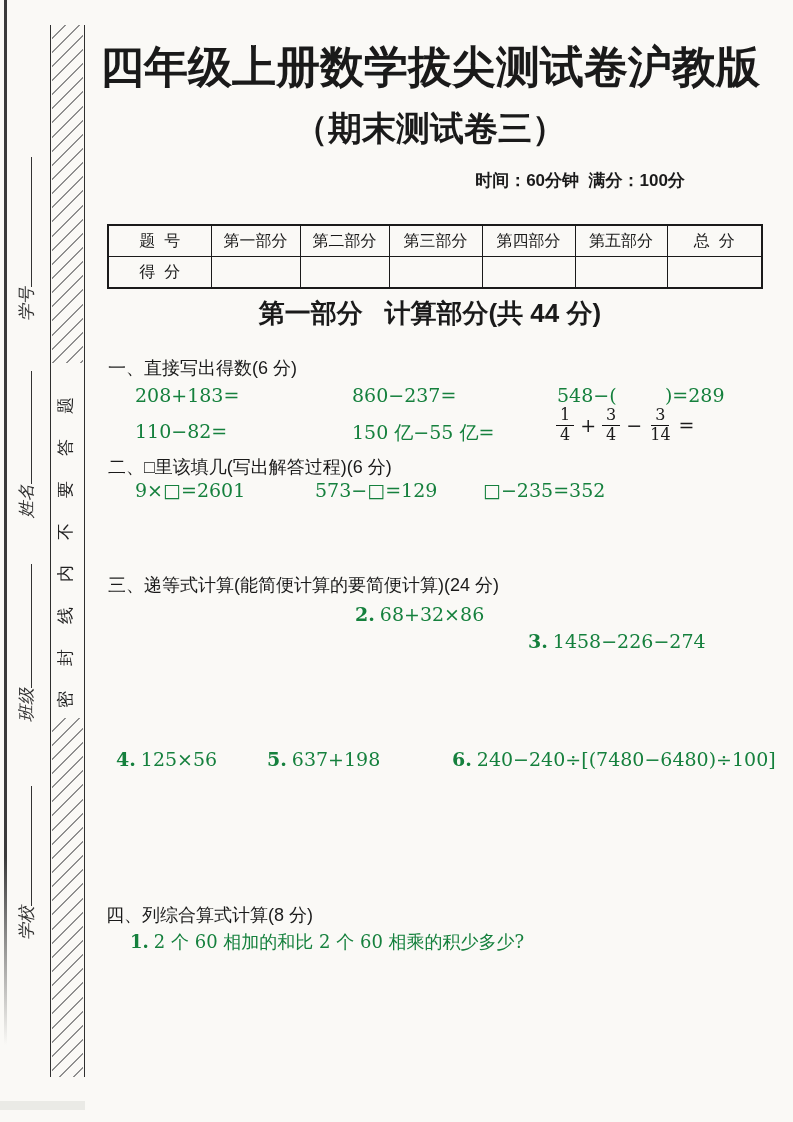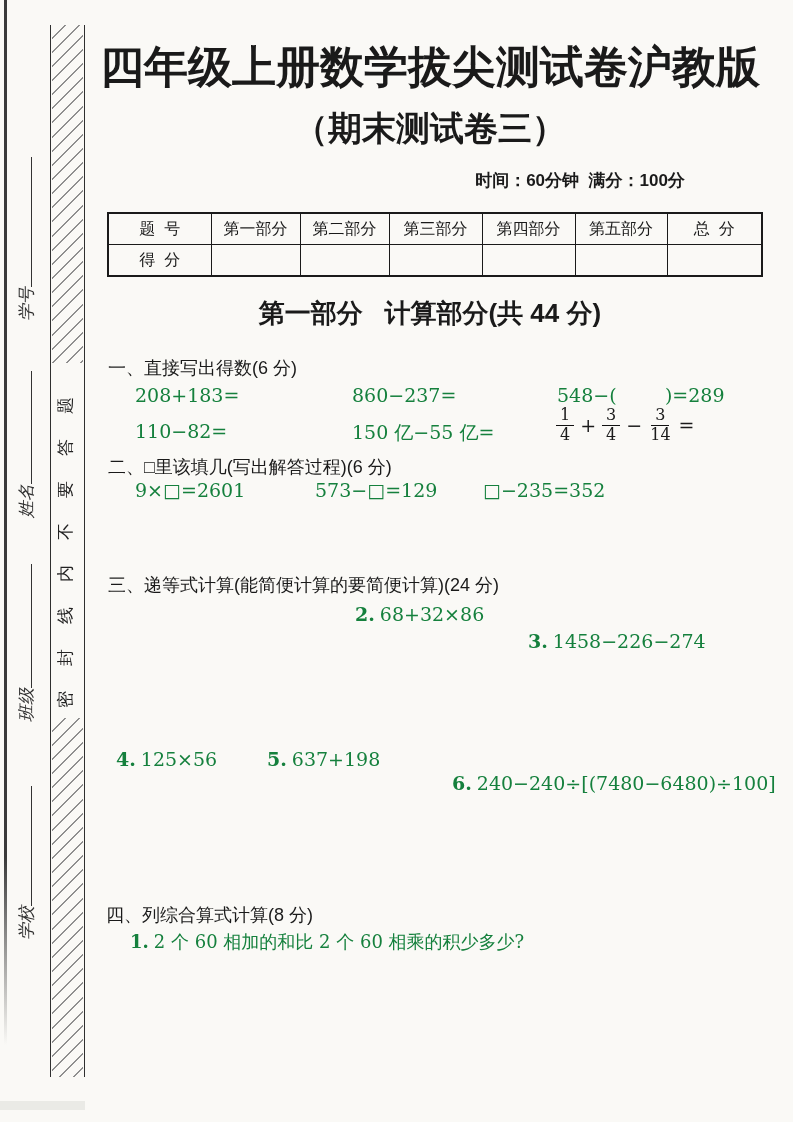--- a/index.html
+++ b/index.html
@@ -27,21 +27,21 @@
                    text-align:center;font-size:17px;letter-spacing:25px;color:#222;
                    font-family:"DejaVu Serif","Liberation Serif",serif;}
 
   
   .title{left:90px;top:38px;width:680px;text-align:center;font-size:44px;font-weight:bold;
          letter-spacing:0px;white-space:nowrap;}
   .subtitle{left:90px;top:106px;width:680px;text-align:center;font-size:34px;font-weight:bold;}
   .meta{left:400px;top:169px;width:360px;text-align:center;font-size:17px;font-weight:600;white-space:pre;}
 
   
-  .score-table{left:107px;top:212px;border-collapse:collapse;table-layout:fixed;}
+  .score-table{left:107px;top:224px;border-collapse:collapse;table-layout:fixed;}
   .score-table td{border:1.3px solid #1a1a1a;text-align:center;font-size:16px;
                   white-space:pre;padding:0;height:30px;}
   .score-table{border:2px solid #1a1a1a;}
 
   .sec-heading{left:90px;top:296px;width:680px;text-align:center;font-size:26px;font-weight:bold;white-space:pre;}
   .p-heading{font-size:18px;font-weight:normal;white-space:pre;}
 
   .expr{font-family:"DejaVu Serif","Liberation Serif",serif;font-size:19px;color:#15803d;white-space:pre;}
   .item-no{font-weight:bold;margin-right:5px;}
 
@@ -136,18 +136,18 @@
   <div class="abs p-heading" style="left:108px;top:455px">二、□里该填几(写出解答过程)(6 分)</div>
   <span class="abs expr" style="left:135px;top:479px">9×□=2601</span>
   <span class="abs expr" style="left:315px;top:479px">573−□=129</span>
   <span class="abs expr" style="left:483px;top:479px">□−235=352</span>
 
   <div class="abs p-heading" style="left:108px;top:573px">三、递等式计算(能简便计算的要简便计算)(24 分)</div>
   <span class="abs expr" style="left:355px;top:603px"><span class="item-no">2.</span><span>68+32×86</span></span>
   <span class="abs expr" style="left:528px;top:630px"><span class="item-no">3.</span><span>1458−226−274</span></span>
   <span class="abs expr" style="left:116px;top:748px"><span class="item-no">4.</span><span>125×56</span></span>
   <span class="abs expr" style="left:267px;top:748px"><span class="item-no">5.</span><span>637+198</span></span>
-  <span class="abs expr" style="left:452px;top:772px"><span class="item-no">6.</span><span>240−240÷[(7480−6480)÷100]</span></span>
+  <span class="abs expr" style="left:452px;top:748px"><span class="item-no">6.</span><span>240−240÷[(7480−6480)÷100]</span></span>
 
   <div class="abs p-heading" style="left:106px;top:903px">四、列综合算式计算(8 分)</div>
   <span class="abs expr" style="left:130px;top:930px;font-size:18px"><span class="item-no">1.</span><span>2 个 60 相加的和比 2 个 60 相乘的积少多少?</span></span>
 
 </div>
 
 </body></html>

